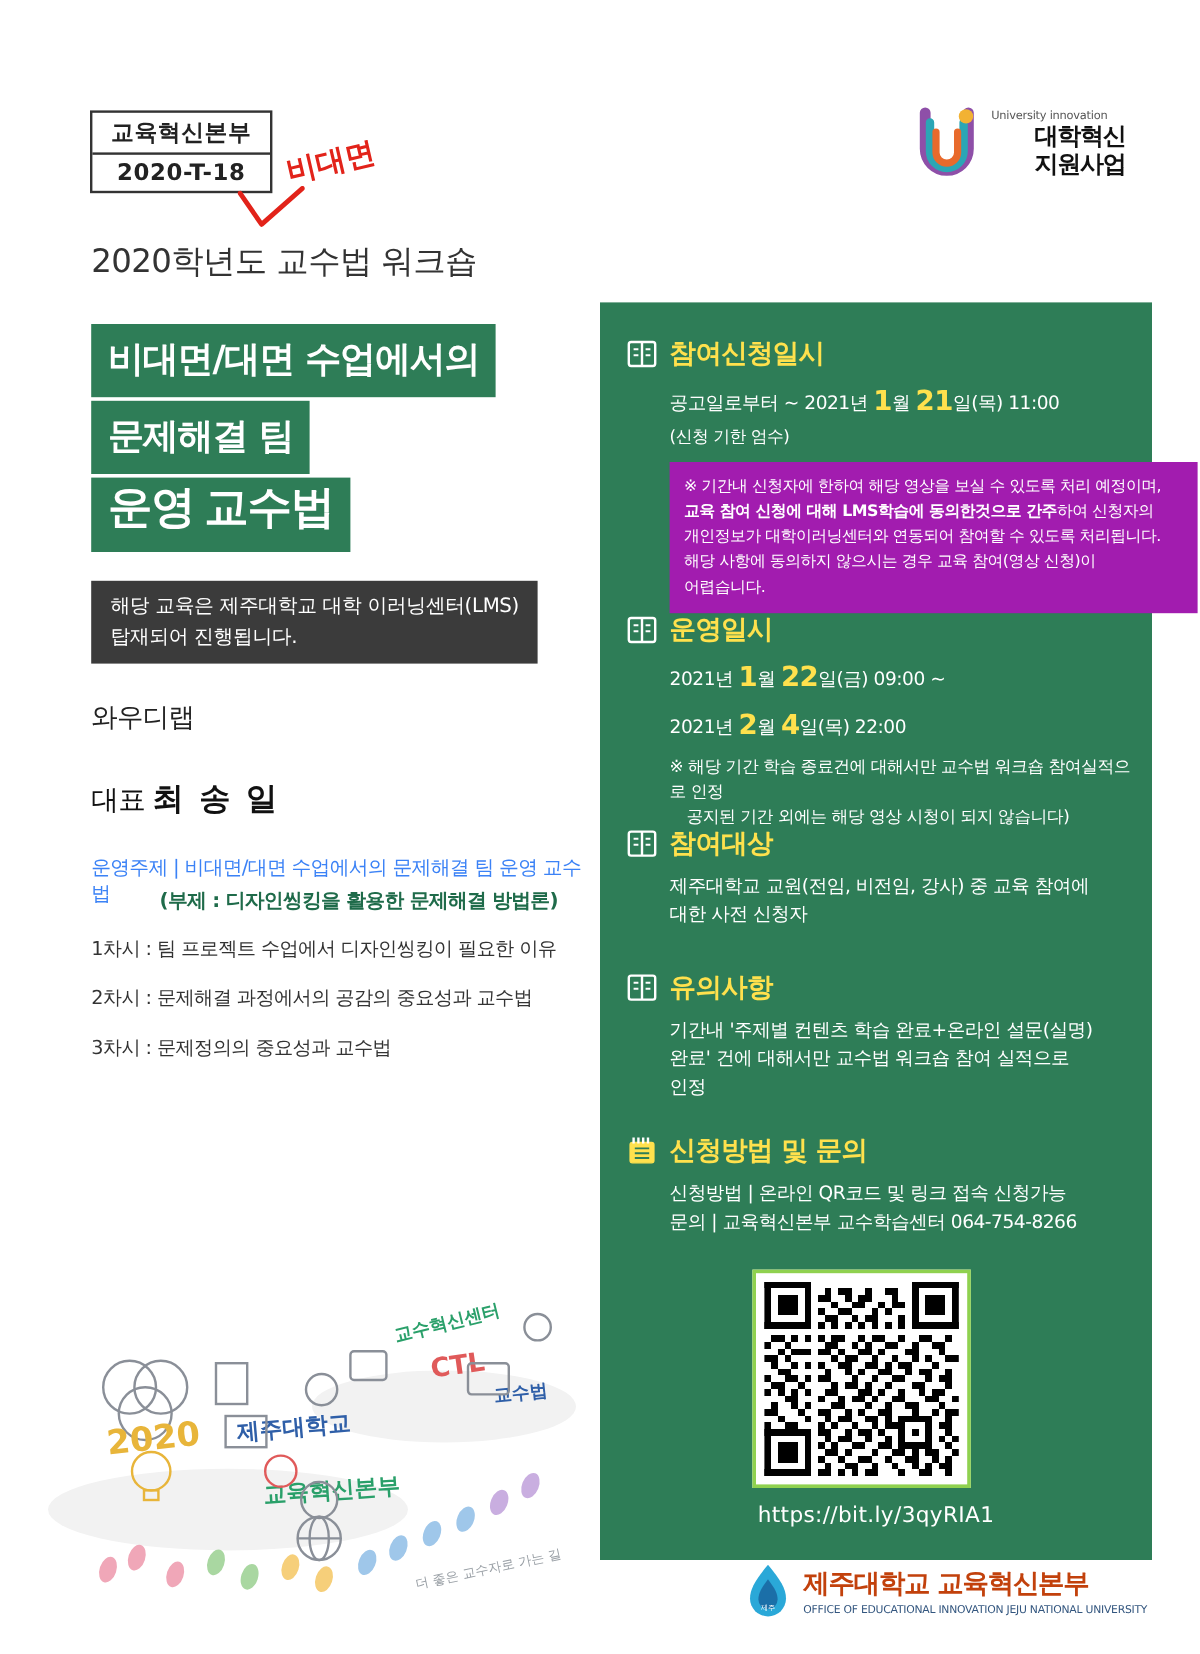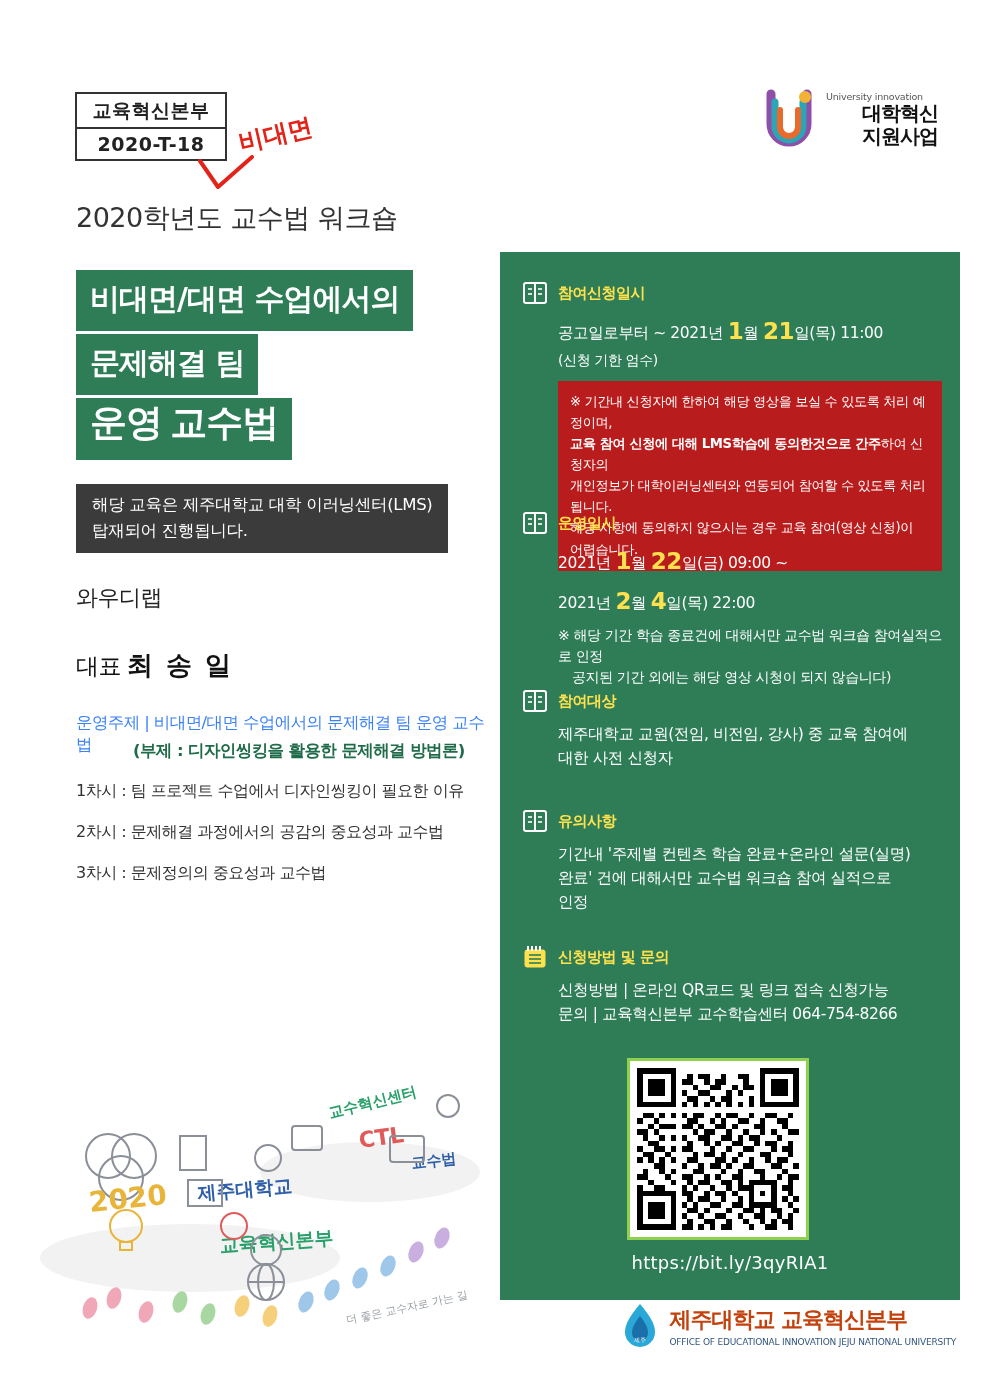--- a/index.html
+++ b/index.html
@@ -194,21 +194,21 @@
     left: 22px;
     width: 420px;
   }
 
   .sec-head {
     display: flex;
     align-items: center;
     gap: 10px;
   }
   .sec-title {
-    font-size: 15px;
+    font-size: 22px;
     font-weight: bold;
     color: #ffe14d;
     letter-spacing: -0.5px;
   }
   .sec-body {
     margin-left: 36px;
     margin-top: 8px;
     font-size: 15.5px;
     line-height: 1.55;
     letter-spacing: -0.4px;
@@ -221,26 +221,26 @@
     vertical-align: -1px;
   }
   .small-note {
     font-size: 14px;
     line-height: 1.5;
   }
 
   .notice-box {
     margin-left: 36px;
     margin-top: 10px;
-    background: #b91c1c;
+    background: #a21caf;
     padding: 10px 12px 11px;
     font-size: 13.2px;
     line-height: 1.6;
     letter-spacing: -0.4px;
-    width: 384px;
+    width: 440px;
     box-sizing: border-box;
   }
   .notice-box b { color: #fff; }
 
   .icon-book {
     width: 26px;
     height: 26px;
     flex: 0 0 26px;
   }
 

